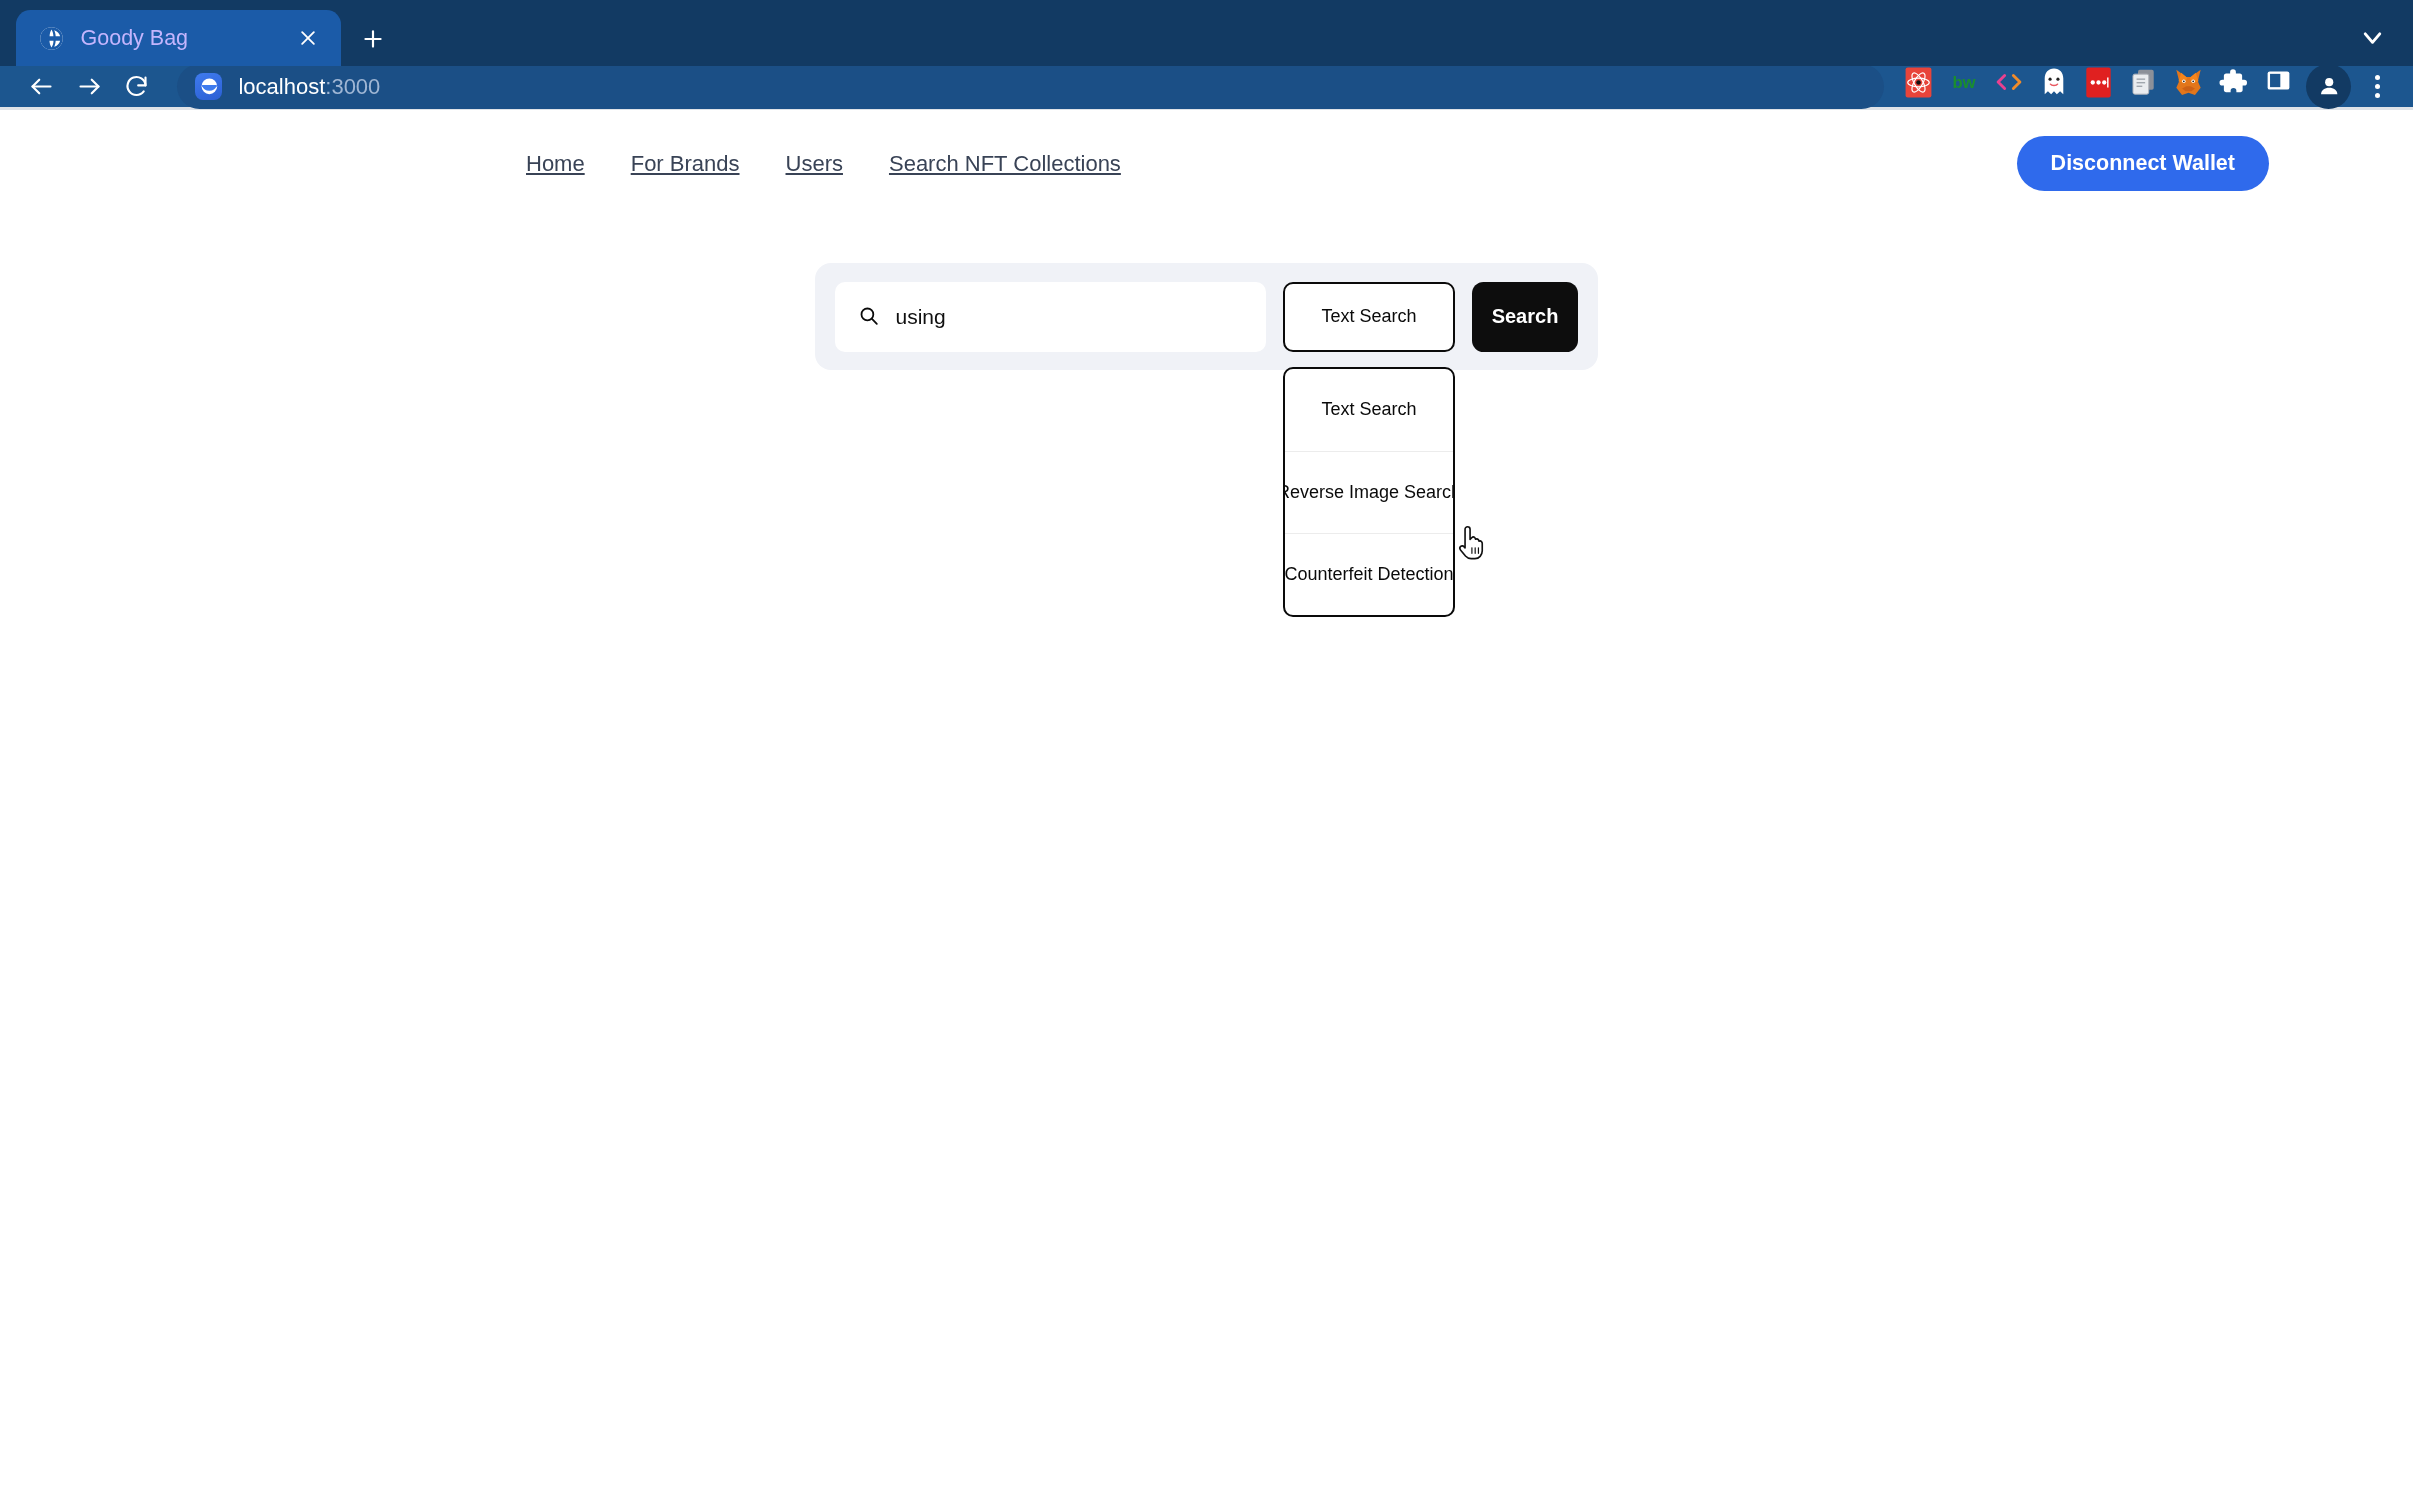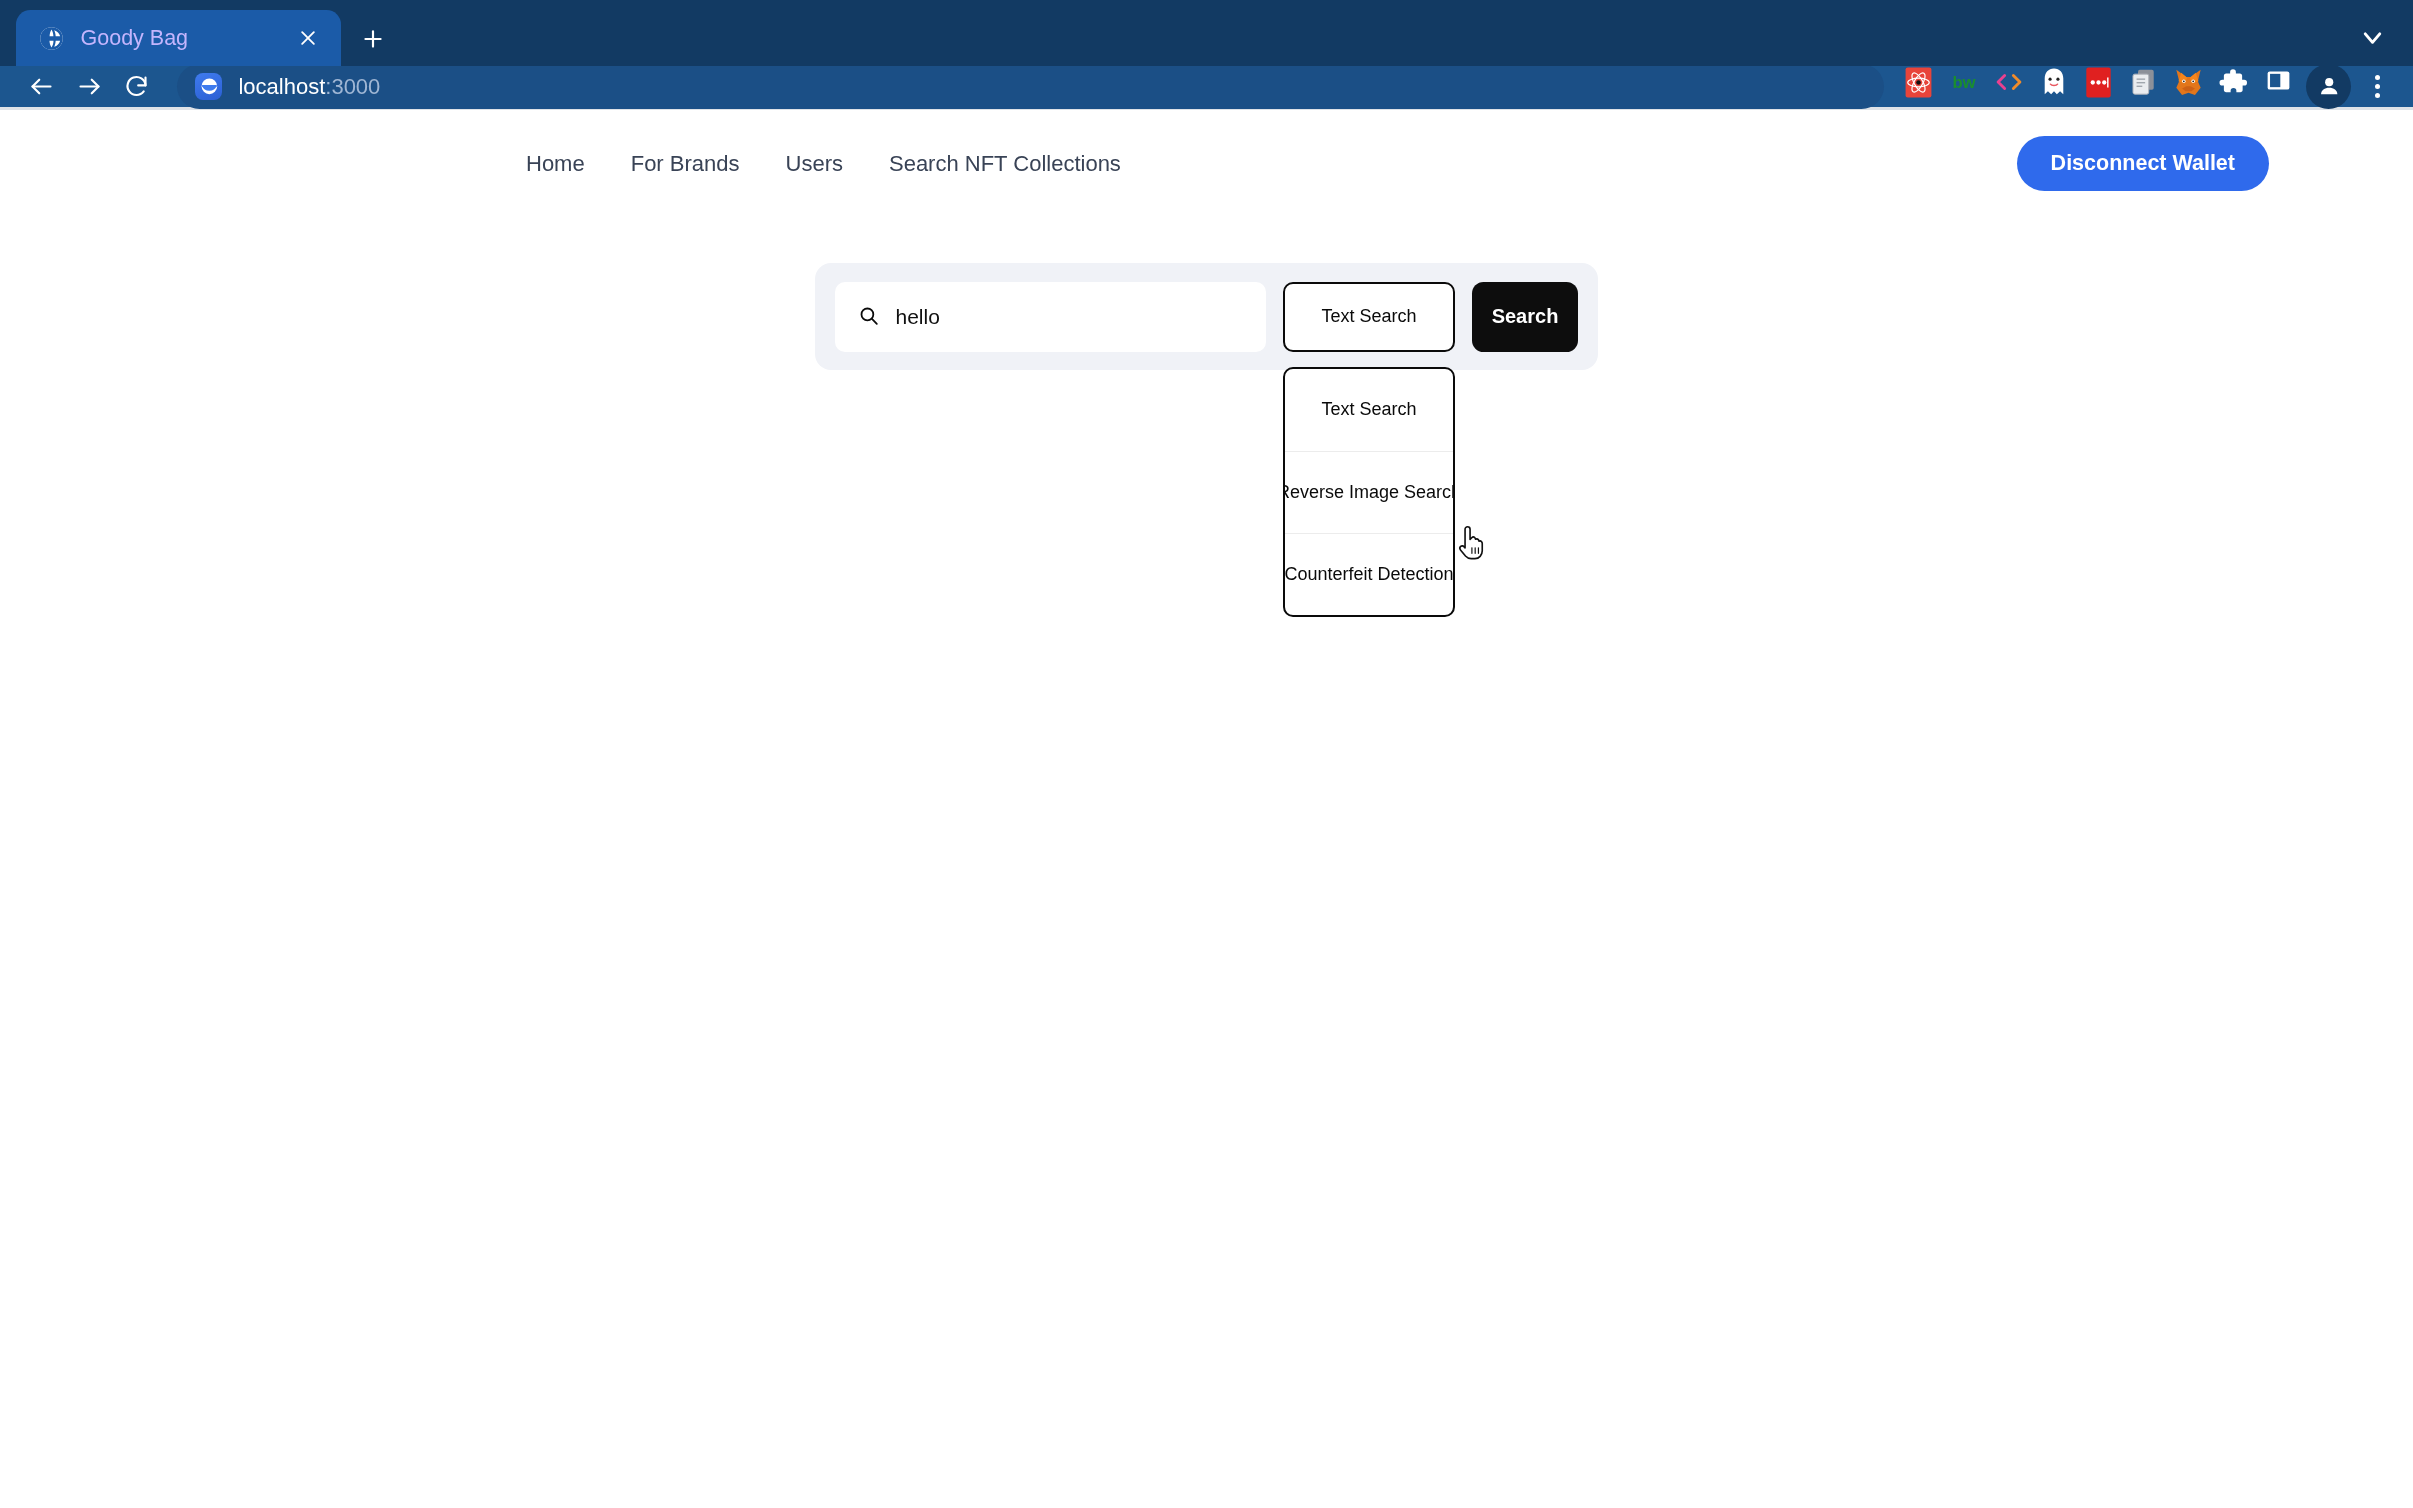--- a/index.html
+++ b/index.html
@@ -153,20 +153,21 @@
     display: flex;
     align-items: center;
     gap: 0;
     margin-left: 503px;
   }
   .nav-link {
     color: #394356;
     font-size: 22px;
     padding: 0 23px;
     white-space: nowrap;
+    text-decoration: underline;
   }
   .nav-spacer { flex: 1; }
   .wallet-btn {
     background: #2f6aec;
     color: #ffffff;
     font-size: 21.5px;
     font-weight: bold;
     border: none;
     border-radius: 32px;
     padding: 15px 34px;
@@ -467,21 +468,21 @@
   <div class="search-wrap">
     <div class="search-card">
 
       <div class="search-input-box">
         <span>
           <svg width="21.5" height="21.5" viewBox="0 0 24 24" fill="none" stroke="#0a0a0a" stroke-width="2" stroke-linecap="round">
             <circle cx="10.5" cy="10.5" r="6.6"></circle>
             <line x1="15.6" y1="15.6" x2="21" y2="21"></line>
           </svg>
         </span>
-        <span class="search-value" placeholder="Search">hello</span>
+        <span class="search-value" placeholder="Search">using</span>
       </div>
 
       <div class="type-select">
         <div class="type-trigger">Text Search</div>
         <div class="type-menu">
           <div class="type-option">Text Search</div>
           <div class="type-option">Reverse Image Search</div>
           <div class="type-option">Counterfeit Detection</div>
         </div>
       </div>

